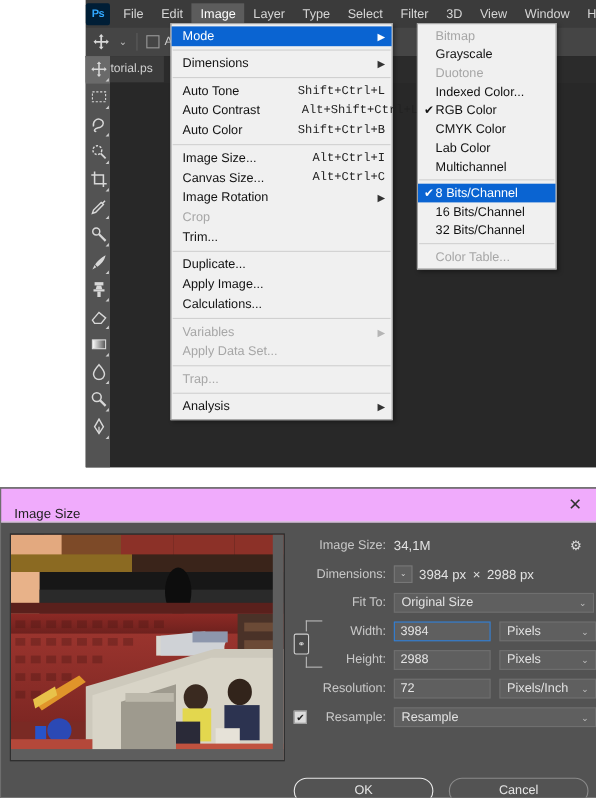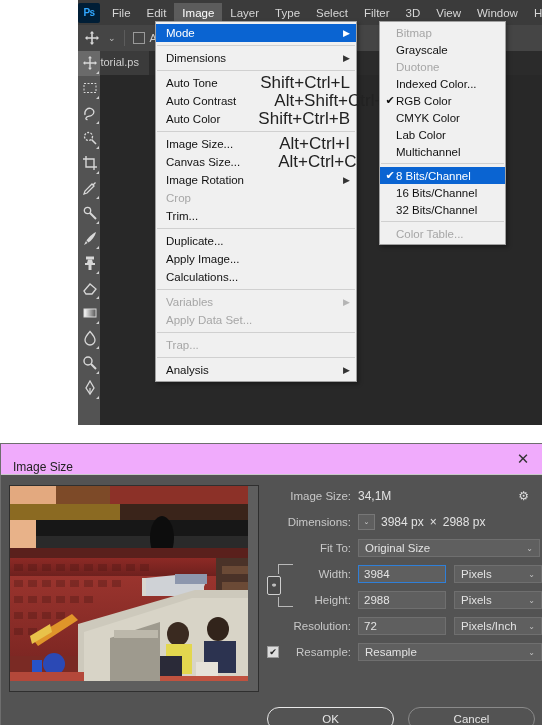--- a/index.html
+++ b/index.html
@@ -44,21 +44,21 @@
   .tool-btn.sel{background:#6a6a6a;}
   .tool-corner{position:absolute;right:1px;bottom:2px;width:0;height:0;
                border-left:3px solid transparent;border-bottom:3px solid #cfcfcf;}
 
   
   .dropdown{position:absolute;left:155px;top:21px;width:200px;background:#f0f0f0;
             border:1px solid #a0a0a0;box-shadow:2px 2px 4px rgba(0,0,0,.35);
             padding:2px 0;z-index:40;}
   .mrow{display:flex;align-items:center;height:18px;padding:0 6px 0 10px;font-size:11.5px;color:#111;position:relative;gap:24px;}
   .mrow .lbl{flex:1 1 auto;white-space:nowrap;}
-  .mrow .acc{color:#222;font-size:17px;margin-left:14px;white-space:nowrap;}
+  .mrow .acc{color:#222;font-size:11px;margin-left:14px;white-space:nowrap;font-family:Liberation Mono, monospace;}
   .mrow .arr{margin-left:8px;font-size:9px;color:#333;}
   .mrow.dis{color:#a6a6a6;}
   .mrow.dis .arr{color:#b5b5b5;}
   .mrow.hl{background:#0a64d2;color:#fff;}
   .mrow.hl .acc,.mrow.hl .arr{color:#fff;}
   .msep{height:1px;background:#d0d0d0;margin:3px 1px;}
 
   
   .submenu{position:absolute;left:350px;top:21px;width:125px;background:#f0f0f0;
            border:1px solid #a0a0a0;box-shadow:2px 2px 4px rgba(0,0,0,.35);

